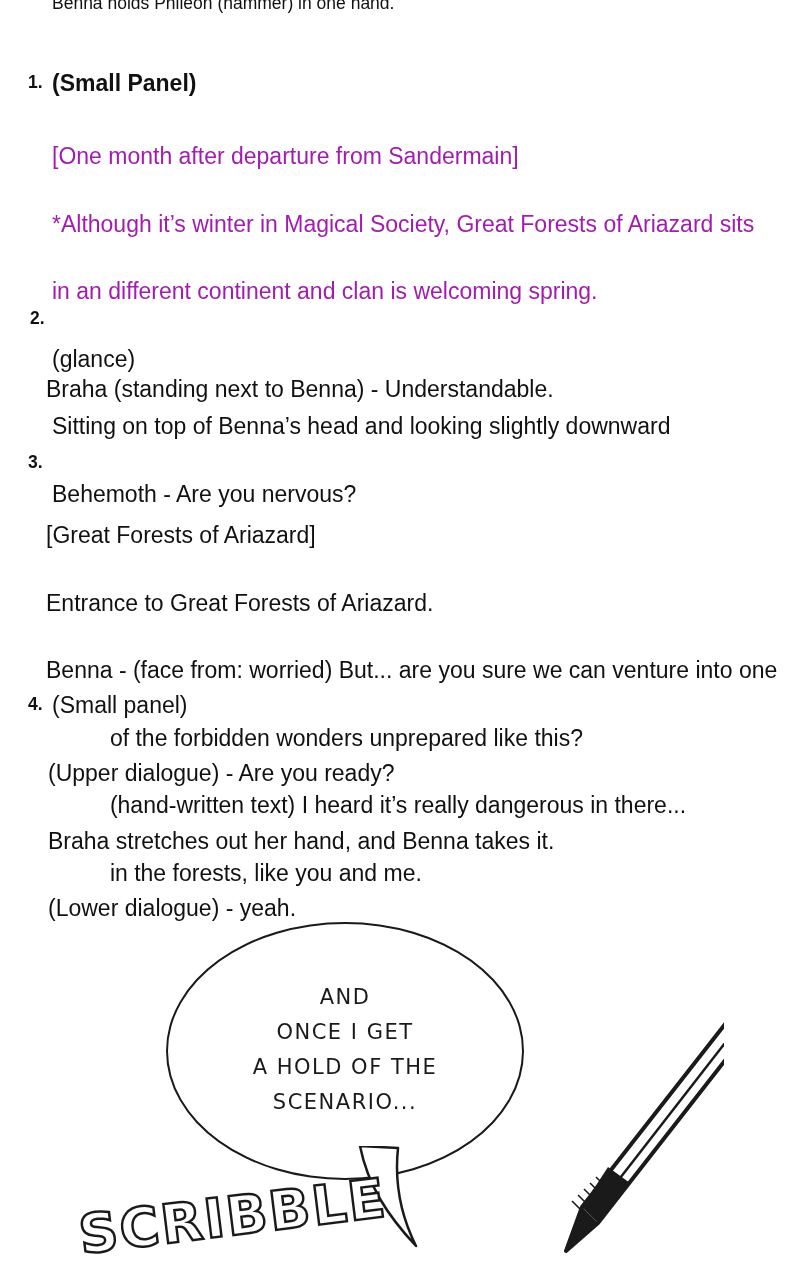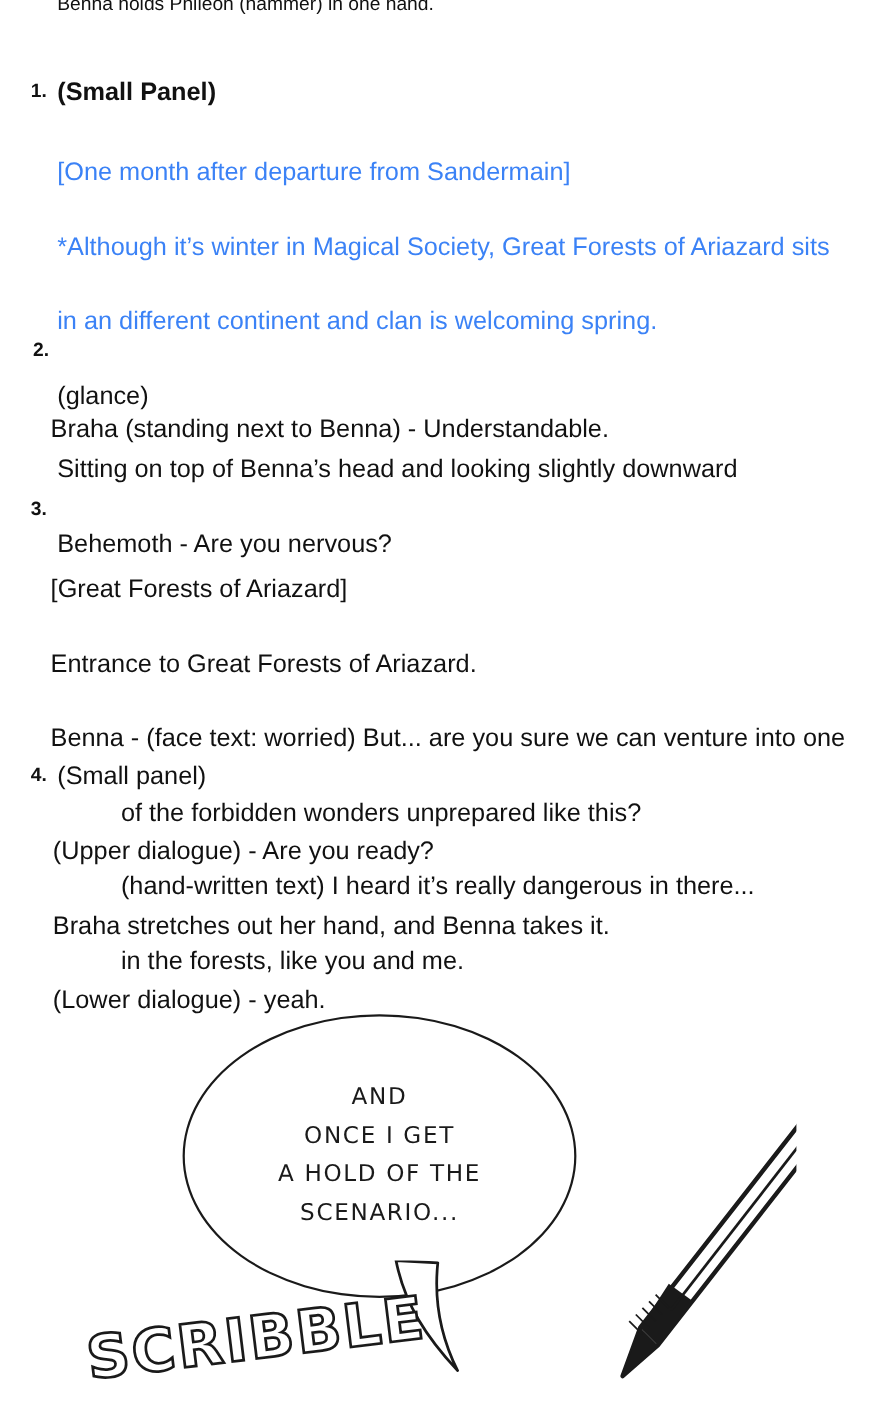--- a/index.html
+++ b/index.html
@@ -47,21 +47,21 @@
   }
 
   .lines {
     position: absolute;
     font-size: 23px;
     line-height: 22.5px;
     color: #111;
     white-space: pre;
   }
   .lines .blue {
-    color: #3b82f6;
+    color: #a21caf;
   }
   .lines div {
     white-space: pre;
   }
 
   
   .art {
     position: absolute;
     left: 0;
     top: 830px;
@@ -152,21 +152,21 @@
     <div class="lines" style="left:46px; top:25px;">
       <div>Braha (standing next to Benna) - Understandable.</div>
     </div>
   </div>
 
   <div class="block" style="top:452px;">
     <span class="num" style="left:28px; top:0;">3.</span>
     <div class="lines" style="left:46px; top:27px;">
       <div>[Great Forests of Ariazard]</div>
       <div>Entrance to Great Forests of Ariazard.</div>
-      <div>Benna - (face text: worried) But... are you sure we can venture into one</div>
+      <div>Benna - (face from: worried) But... are you sure we can venture into one</div>
       <div>          of the forbidden wonders unprepared like this?</div>
       <div>          (hand-written text) I heard it’s really dangerous in there...</div>
       <div>          in the forests, like you and me.</div>
     </div>
   </div>
 
   <div class="block" style="top:694px;">
     <span class="num" style="left:28px; top:0;">4.</span>
     <span class="lines" style="left:52px; top:0;">(Small panel)</span>
     <div class="lines" style="left:48px; top:23px;">

